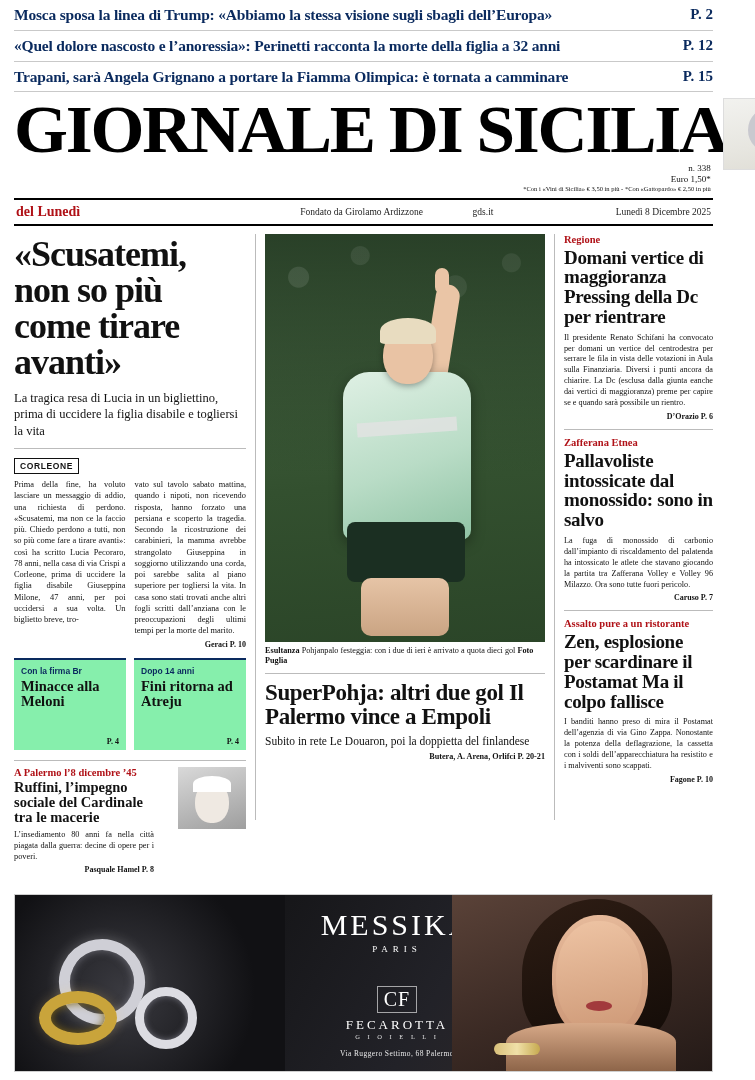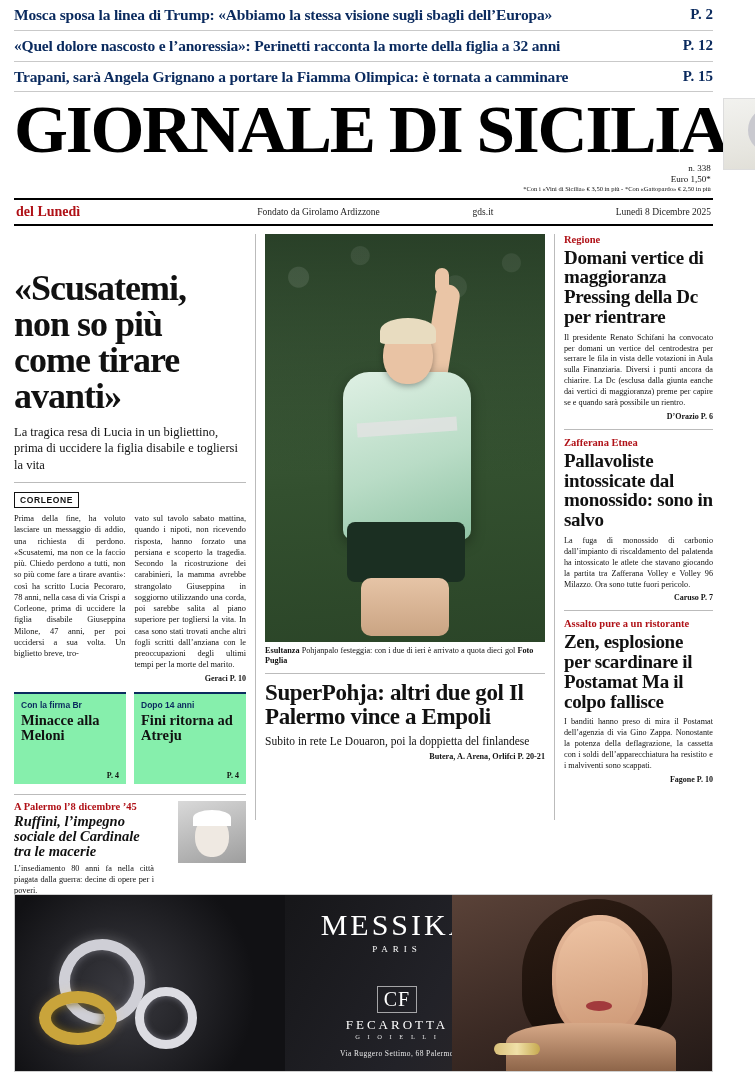--- a/index.html
+++ b/index.html
@@ -78,32 +78,32 @@
     border-bottom:2px solid #000;
     display:flex; align-items:center;
     padding:4px 0;
     font-size:11px;
   }
   .subbar .edition {
     color:#b01117; font-weight:bold; font-size:14px;
     font-family:"Liberation Serif", serif;
     flex:0 0 200px; padding-left:2px;
   }
-  .subbar .founder { flex:1; text-align:center; font-size:9.5px; color:#222; }
+  .subbar .founder { flex:1; text-align:right; font-size:9.5px; color:#222; }
   .subbar .site { flex:0 0 120px; text-align:center; font-size:9.5px; color:#222; }
   .subbar .date { flex:0 0 170px; text-align:right; font-size:9.5px; color:#222; padding-right:2px; }
 
   
   .grid {
     display:flex;
     padding:8px 14px 0 14px;
     gap:9px;
     height:594px;
   }
-  .col-left { width:232px; flex:0 0 232px; position:relative;margin-top:34px; }
+  .col-left { width:232px; flex:0 0 232px; position:relative; }
   .col-mid  { width:300px; flex:0 0 300px; border-left:1px solid #bbb; border-right:1px solid #bbb; padding:0 9px; }
   .col-right{ flex:1; }
 
   
   .lead-title {
     font-family:"Liberation Serif", serif;
     font-weight:bold;
     font-size:36px;
     line-height:1.0;
     letter-spacing:-1px;
@@ -130,21 +130,21 @@
     flex:1; background:#86efac; border-top:2px solid #0a2a5e;
     padding:6px 7px 4px 7px; min-height:92px; position:relative;
   }
   .minibox .mb-kicker { font-size:8.5px; font-weight:bold; color:#0a2a5e; margin-bottom:3px; font-family:"Liberation Sans", sans-serif;}
   .minibox .mb-title { font-size:14.5px; font-weight:bold; line-height:1.05; }
   .minibox .mb-page { position:absolute; right:7px; bottom:4px; font-size:8px; font-weight:bold; }
 
   .bottom-left-item { margin-top:10px; border-top:1px solid #bbb; padding-top:6px; display:flex; gap:24px; }
   .bli-text { flex:1; }
   .bli-kicker { color:#b01117; font-weight:bold; font-size:10.5px; margin-bottom:2px; }
-  .bli-title { font-weight:bold; font-size:14.5px; line-height:1.06; margin-bottom:4px;font-style:italic; }
+  .bli-title { font-weight:bold; font-size:14.5px; line-height:1.06; margin-bottom:4px; }
   .bli-body { font-size:8.3px; line-height:1.32; text-align:justify; }
   .bli-byline { font-size:8px; font-weight:bold; text-align:right; margin-top:2px; }
   .bli-photo {
     width:68px; height:62px; flex:0 0 68px;
     background:linear-gradient(160deg,#d9d9d9,#9e9e9e);
     position:relative; overflow:hidden;
   }
   .bli-photo .head {
     position:absolute; width:34px; height:42px; left:17px; top:14px;
     background:#efe9e2; border-radius:50% 50% 45% 45%;

